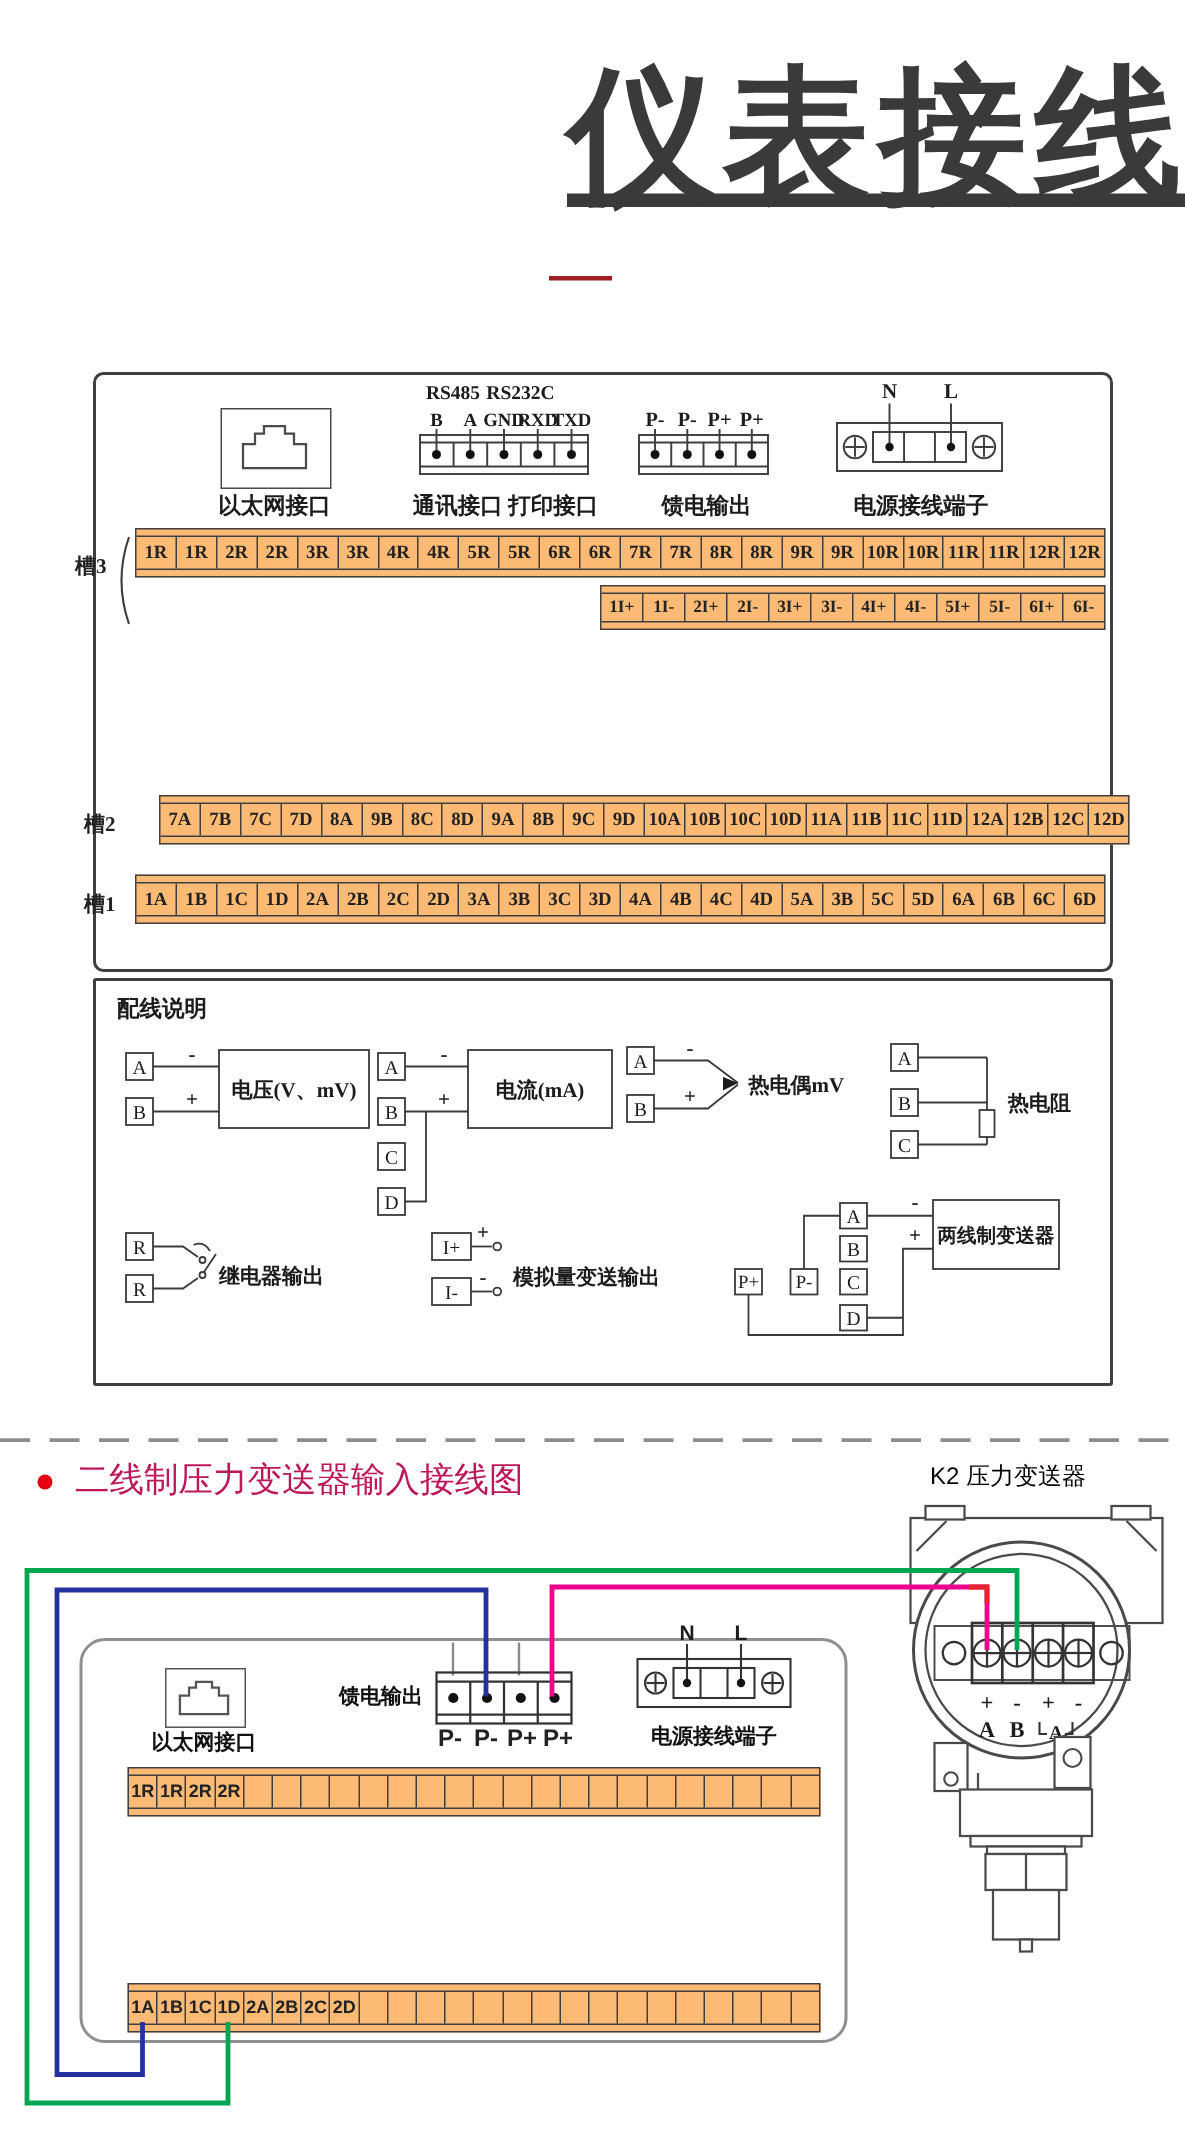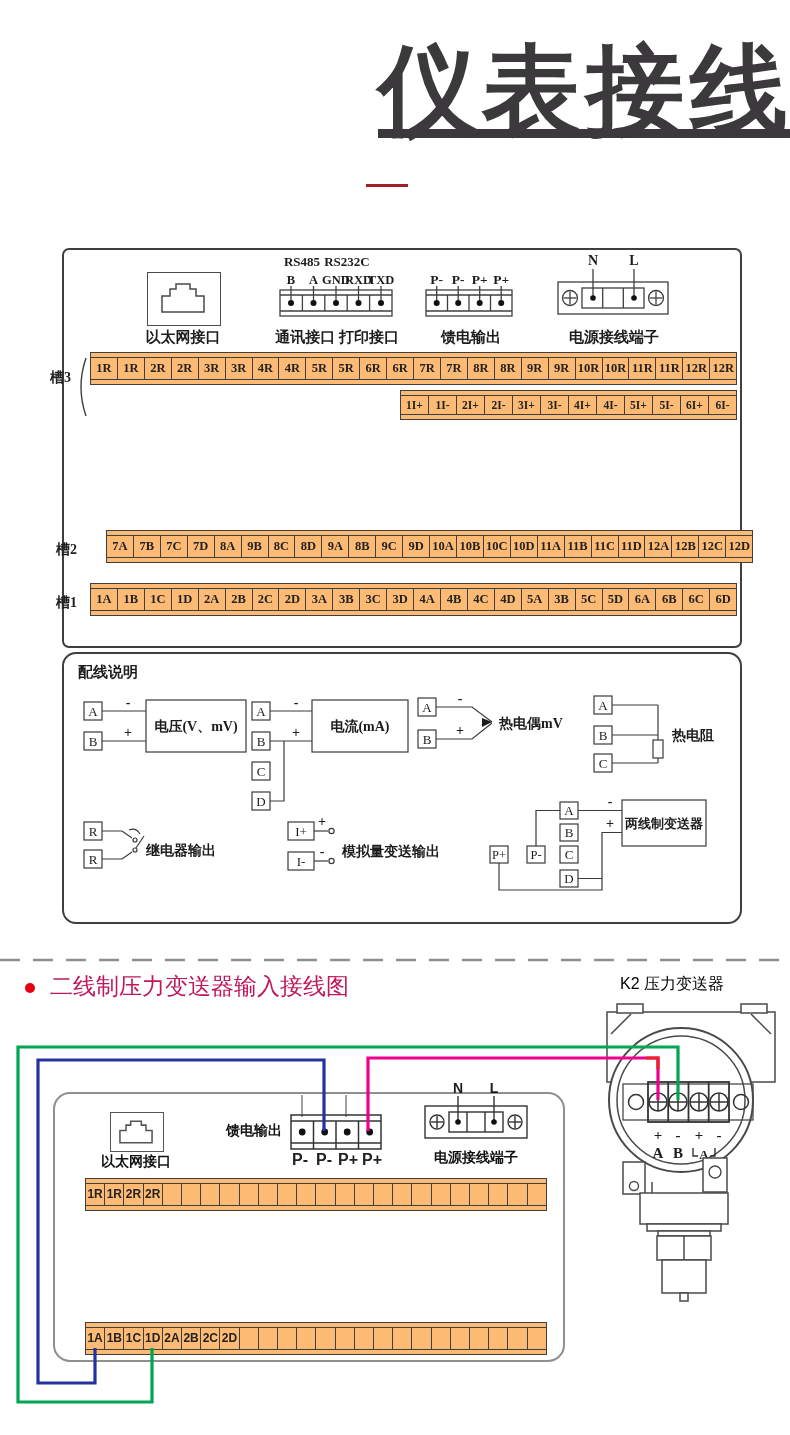--- a/index.html
+++ b/index.html
@@ -4,21 +4,21 @@
 <style>
   html,body{margin:0;padding:0;background:#fff;}
   body{position:relative;width:790px;height:1435px;overflow:hidden;
        font-family:"Liberation Serif","DejaVu Serif",serif;color:#222;}
   .abs{position:absolute;}
   .sans{font-family:"Liberation Sans","DejaVu Sans",sans-serif;}
   #big-title{left:4px;top:26px;width:100%;text-align:right;font-size:98px;font-weight:bold;
              letter-spacing:6px;color:#3b393b;font-family:"Liberation Sans","DejaVu Sans",sans-serif;text-decoration:underline;}
   #title-underline{left:366px;top:184px;width:42px;height:3px;background:#9e2024;}
   .diagbox{border:2px solid #3f3f3f;border-radius:7px;background:#fff;}
-  #legend-box{border-radius:14px;}
+  #legend-box{border-radius:2px;}
   #device-box{border:2.5px solid #8f8f8f;border-radius:17px;}
   .lbl{font-weight:bold;font-size:15px;color:#1c1c1c;text-align:center;}
   .slbl{font-family:"Liberation Sans","DejaVu Sans",sans-serif;font-weight:bold;font-size:14px;color:#111;text-align:center;}
   
   .strip{position:absolute;background:#fdba74;border:1.3px solid #3f3f3f;}
   .strip .rail{height:4px;border-bottom:1.3px solid #3f3f3f;}
   .strip .cells{display:flex;border-bottom:1.3px solid #3f3f3f;}
   .strip .cells span{flex:1;text-align:center;height:21px;line-height:21px;
       border-right:1.3px solid #3f3f3f;font-size:12.5px;font-weight:bold;overflow:hidden;}
   .strip .cells span:last-child{border-right:none;}

